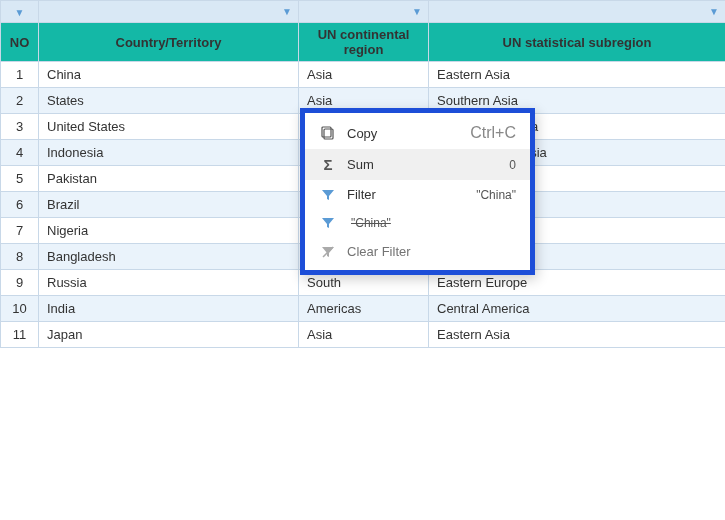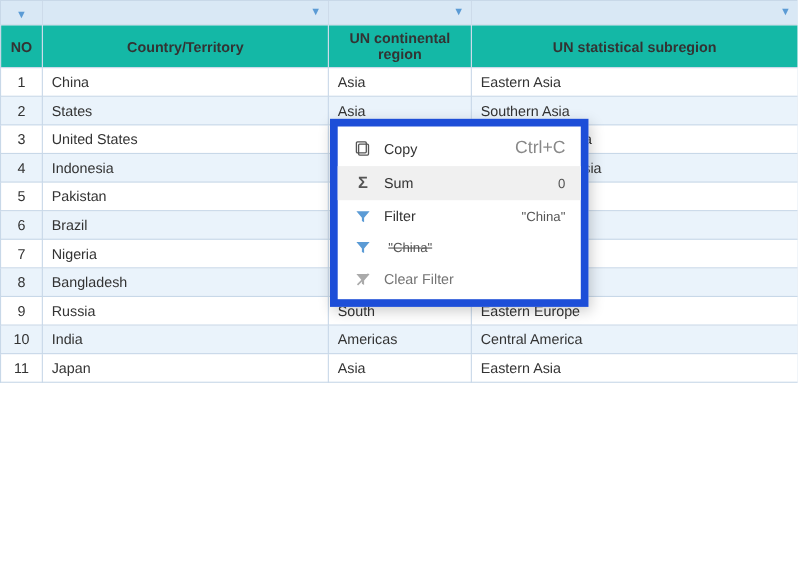--- a/index.html
+++ b/index.html
@@ -57,21 +57,21 @@
 
     .td-no { text-align: center; }
 
     
     .context-menu {
       position: absolute;
       top: 108px;
       left: 300px;
       width: 235px;
       background: #fff;
-      border: 7px solid #1d4ed8;
+      border: 5px solid #1d4ed8;
       box-shadow: 2px 4px 12px rgba(0,0,0,0.2);
       z-index: 100;
       padding: 4px 0;
     }
 
     .menu-item {
       display: flex;
       align-items: center;
       padding: 7px 14px;
       cursor: pointer;

